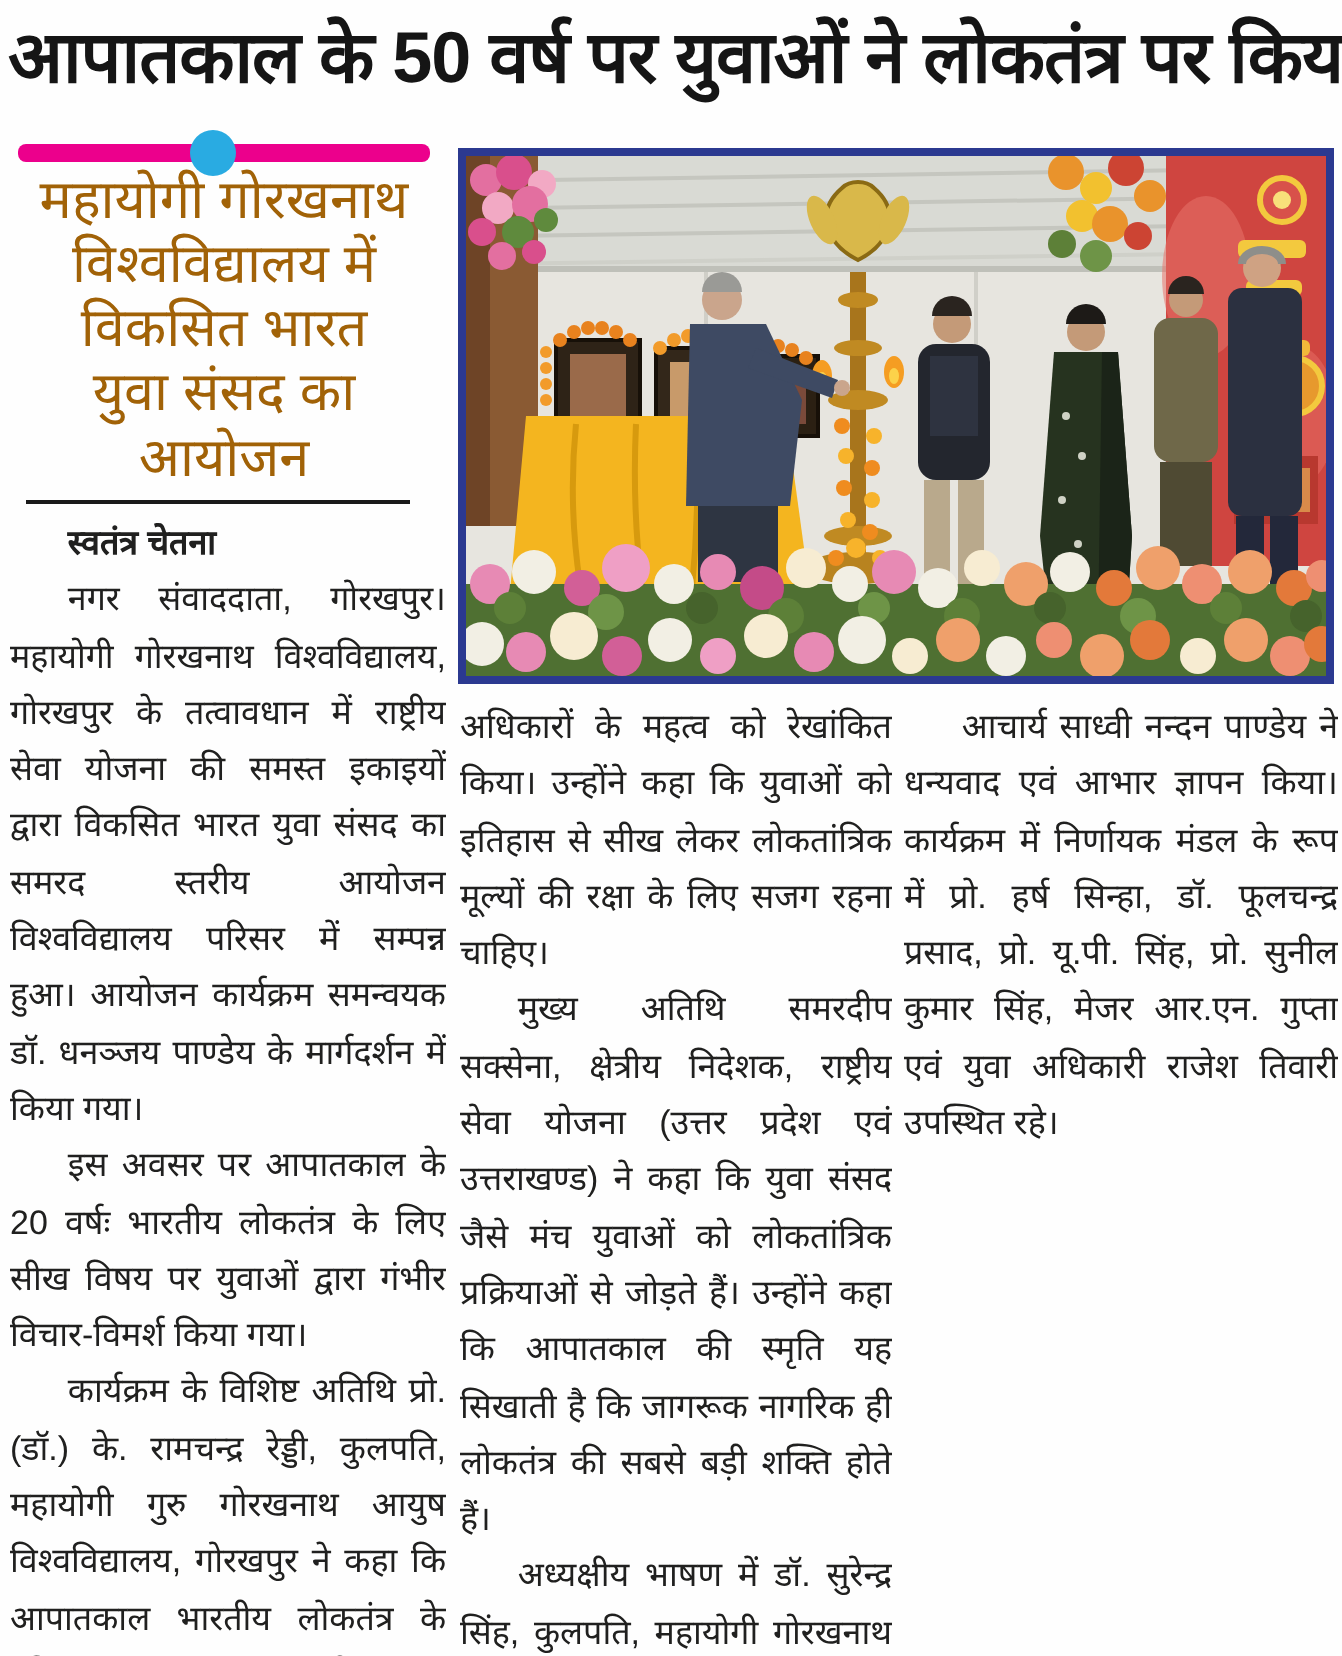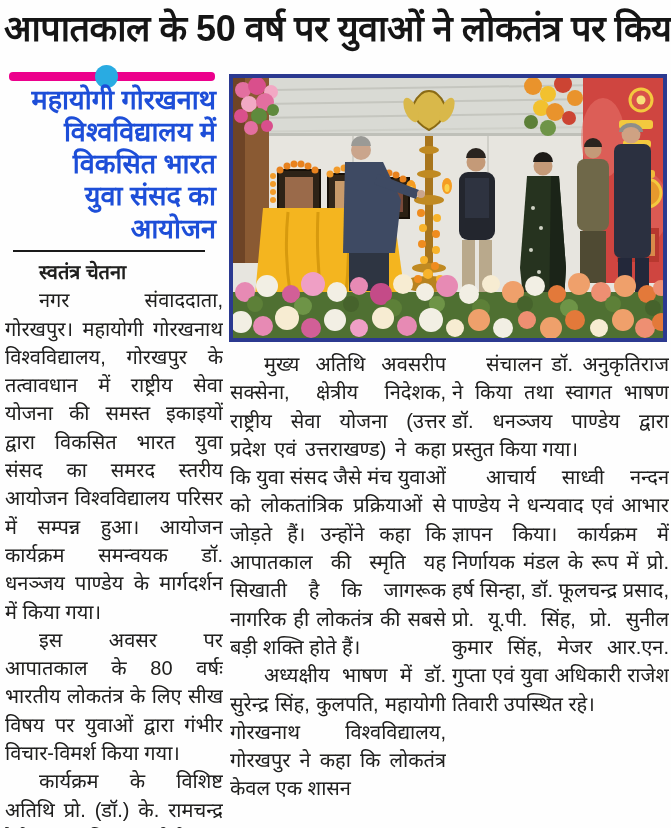--- a/index.html
+++ b/index.html
@@ -16,30 +16,30 @@
   .kicker-bar{
     position:absolute; left:9px; top:72px; width:206px; height:9px;
     border-radius:4px;
   }
   .kicker-dot{
     position:absolute; left:86px; top:-7px; width:23px; height:23px;
     border-radius:50%;
   }
   .subheading{
     position:absolute; left:8px; top:84px; width:208px; margin:0;
-    font-size:27px; font-weight:700; color:#1d4ed8; text-align:right;
+    font-size:27px; font-weight:400; color:#a16207; text-align:center;
     line-height:1.19; white-space:pre-line;
   }
   .sub-divider{
     position:absolute; left:13px; top:250px; width:192px; height:2px;
     background:#1a1a1a;
   }
   .col{
     position:absolute; text-align:justify; overflow:hidden;
-    font-size:20px; line-height:28.3px; color:#20201f;
+    font-size:17px; line-height:28.3px; color:#20201f;
   }
   .col p{margin:0; text-indent:1.7em;}
   .col p.cont{text-indent:0;}
   .col-left{left:5px; top:258px; width:218px; height:570px;}
   .col-mid{left:230px; top:350px; width:216px; height:478px;}
   .col-right{left:452px; top:350px; width:217px; height:478px;}
   .dateline{font-weight:700; text-indent:1.7em; margin:0;}
   .photo-frame{
     position:absolute; left:229px; top:74px; width:438px; height:268px;
     box-sizing:border-box; border:4px solid #2b3990; background:#e3e2dd;
@@ -60,21 +60,21 @@
   <h2 class="subheading">महायोगी गोरखनाथ
 विश्वविद्यालय में
 विकसित भारत
 युवा संसद का
 आयोजन</h2>
   <div class="sub-divider"></div>
 
   <div class="col col-left">
     <p class="dateline">स्वतंत्र चेतना</p>
     <p>नगर संवाददाता, गोरखपुर। महायोगी गोरखनाथ विश्वविद्यालय, गोरखपुर के तत्वावधान में राष्ट्रीय सेवा योजना की समस्त इकाइयों द्वारा विकसित भारत युवा संसद का समरद स्तरीय आयोजन विश्वविद्यालय परिसर में सम्पन्न हुआ। आयोजन कार्यक्रम समन्वयक डॉ. धनञ्जय पाण्डेय के मार्गदर्शन में किया गया।</p>
-    <p>इस अवसर पर आपातकाल के 80 वर्षः भारतीय लोकतंत्र के लिए सीख विषय पर युवाओं द्वारा गंभीर विचार-विमर्श किया गया।</p>
+    <p>इस अवसर पर आपातकाल के 20 वर्षः भारतीय लोकतंत्र के लिए सीख विषय पर युवाओं द्वारा गंभीर विचार-विमर्श किया गया।</p>
     <p>कार्यक्रम के विशिष्ट अतिथि प्रो. (डॉ.) के. रामचन्द्र रेड्डी, कुलपति, महायोगी गुरु गोरखनाथ आयुष विश्वविद्यालय, गोरखपुर ने कहा कि आपातकाल भारतीय लोकतंत्र के इतिहास का एक महत्वपूर्ण अध्याय है, जिसने संविधान, स्वतंत्रता और नागरिक</p>
   </div>
 
   <div class="photo-frame" style="border-color: rgb(43, 57, 144);">
     <svg width="430" height="260" viewBox="0 0 430 260">
 
       <g>
         <rect x="0" y="0" width="430" height="260" fill="#e7e5df"></rect>
         <rect x="0" y="0" width="430" height="55" fill="#d9dad4"></rect>
         <line x1="40" y1="12" x2="430" y2="6" stroke="#c5c6bf" stroke-width="2"></line>
@@ -287,22 +287,22 @@
         <circle cx="342" cy="242" r="10" fill="#e3793a"></circle>
           <circle cx="366" cy="250" r="9" fill="#f7ecd2"></circle>
         <circle cx="390" cy="242" r="11" fill="#efa06b"></circle>
           <circle cx="412" cy="250" r="10" fill="#ee8f72"></circle>
         <circle cx="428" cy="244" r="9" fill="#e3793a"></circle>
       </g>
     </svg>
   </div>
 
   <div class="col col-mid">
-    <p>मुख्य अतिथि अवसरीप सक्सेना, क्षेत्रीय निदेशक, राष्ट्रीय सेवा योजना (उत्तर प्रदेश एवं उत्तराखण्ड) ने कहा कि युवा संसद जैसे मंच युवाओं को लोकतांत्रिक प्रक्रियाओं से जोड़ते हैं। उन्होंने कहा कि आपातकाल की स्मृति यह सिखाती है कि जागरूक नागरिक ही लोकतंत्र की सबसे बड़ी शक्ति होते हैं।</p>
+    <p class="cont">अधिकारों के महत्व को रेखांकित किया। उन्होंने कहा कि युवाओं को इतिहास से सीख लेकर लोकतांत्रिक मूल्यों की रक्षा के लिए सजग रहना चाहिए।</p>
+    <p>मुख्य अतिथि समरदीप सक्सेना, क्षेत्रीय निदेशक, राष्ट्रीय सेवा योजना (उत्तर प्रदेश एवं उत्तराखण्ड) ने कहा कि युवा संसद जैसे मंच युवाओं को लोकतांत्रिक प्रक्रियाओं से जोड़ते हैं। उन्होंने कहा कि आपातकाल की स्मृति यह सिखाती है कि जागरूक नागरिक ही लोकतंत्र की सबसे बड़ी शक्ति होते हैं।</p>
     <p>अध्यक्षीय भाषण में डॉ. सुरेन्द्र सिंह, कुलपति, महायोगी गोरखनाथ विश्वविद्यालय, गोरखपुर ने कहा कि लोकतंत्र केवल एक शासन</p>
   </div>
 
   <div class="col col-right">
-    <p>संचालन डॉ. अनुकृतिराज ने किया तथा स्वागत भाषण डॉ. धनञ्जय पाण्डेय द्वारा प्रस्तुत किया गया।</p>
     <p>आचार्य साध्वी नन्दन पाण्डेय ने धन्यवाद एवं आभार ज्ञापन किया। कार्यक्रम में निर्णायक मंडल के रूप में प्रो. हर्ष सिन्हा, डॉ. फूलचन्द्र प्रसाद, प्रो. यू.पी. सिंह, प्रो. सुनील कुमार सिंह, मेजर आर.एन. गुप्ता एवं युवा अधिकारी राजेश तिवारी उपस्थित रहे।</p>
   </div>
 
 </div>
 
 </body></html>

